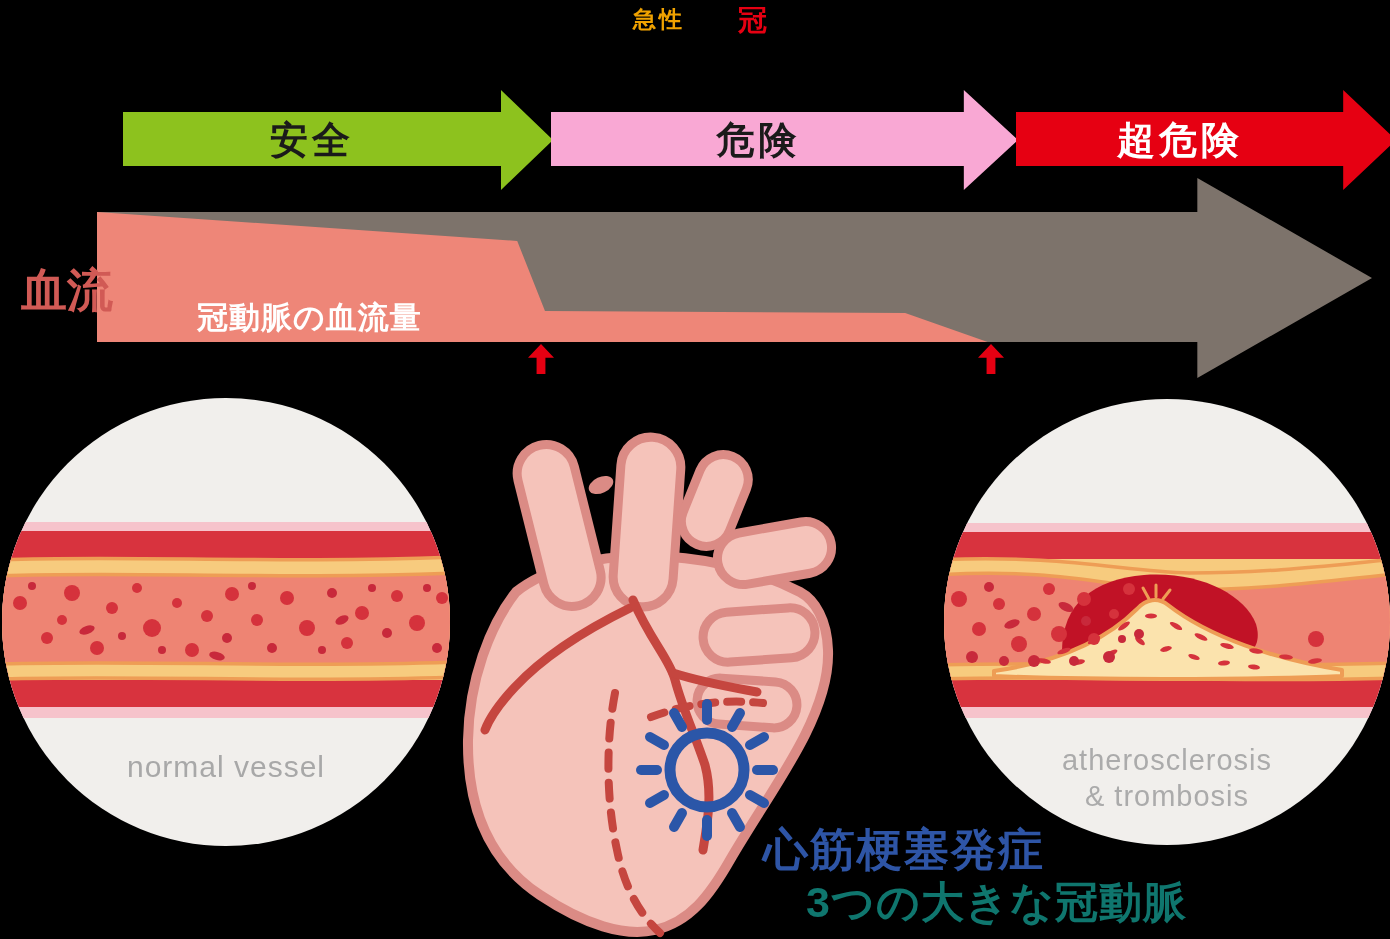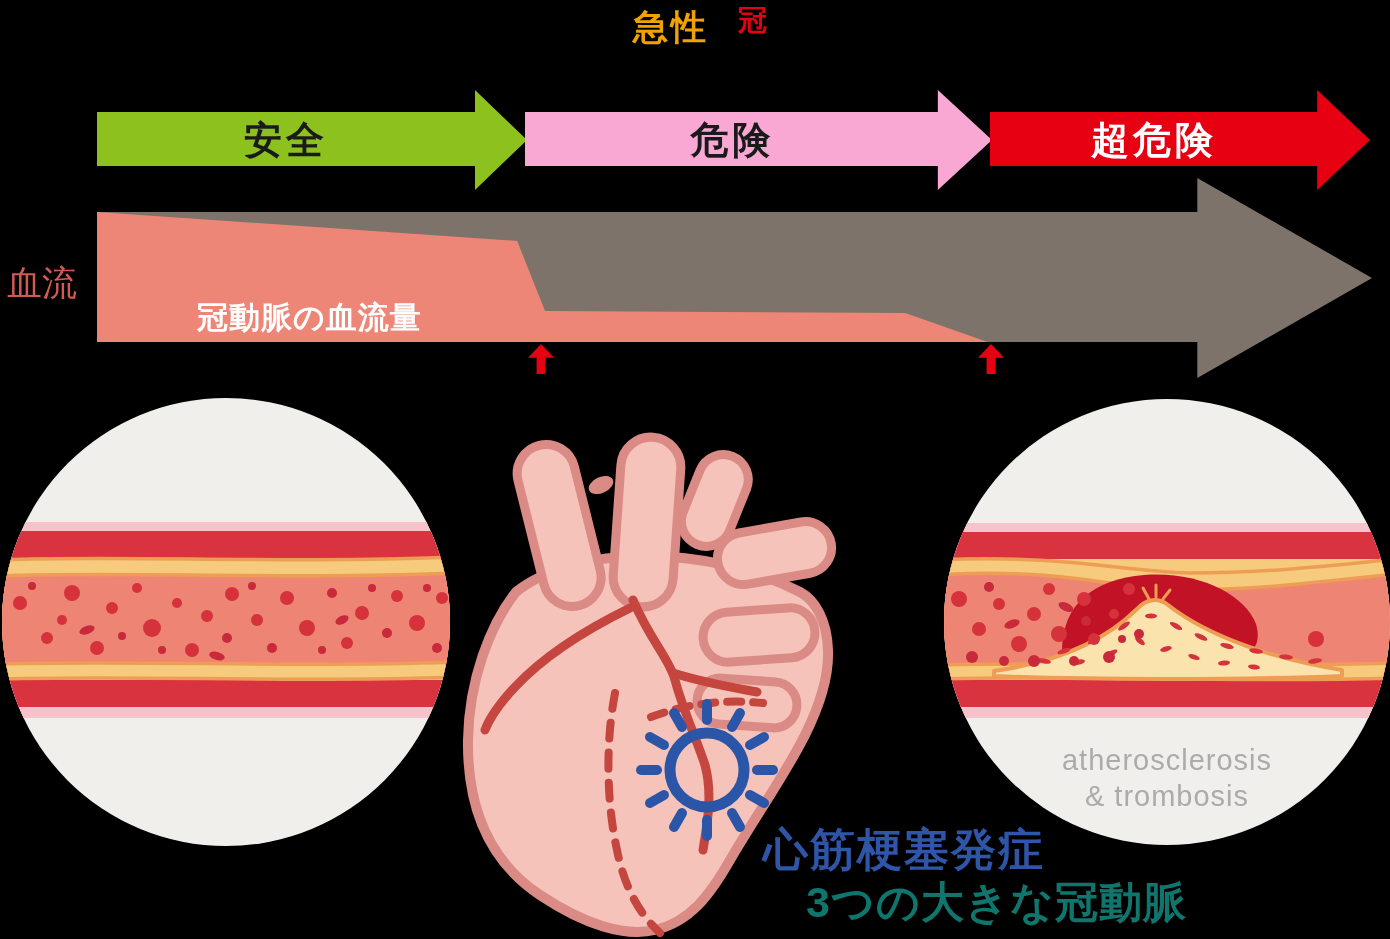--- a/index.html
+++ b/index.html
@@ -4,44 +4,44 @@
 <style>
   html,body{margin:0;padding:0;}
   body{
     width:1390px;height:939px;position:relative;overflow:hidden;
     background:#000;
     font-family:"Liberation Sans", sans-serif;
   }
   .abs{position:absolute;}
 
   
-  .top-part1{left:633px;top:4px;font-size:35px;font-weight:700;color:#F0A200;letter-spacing:3px;}
+  .top-part1{left:633px;top:4px;font-size:23px;font-weight:700;color:#F0A200;letter-spacing:3px;}
   .top-part2{left:738px;top:1px;font-size:29px;font-weight:700;color:#E60012;}
 
   
-  .risk-arrow{top:90px;height:100px;display:flex;align-items:center;justify-content:center;}
+  .risk-arrow{top:90px;height:100px;display:flex;align-items:center;justify-content:center;margin-left:26px;}
   .risk-arrow .lbl{font-size:38px;font-weight:700;letter-spacing:4px;}
   .arrow-green{left:97px;width:430px;background:#8DC21E;
     clip-path:polygon(0 22%,87.9% 22%,87.9% 0,100% 50%,87.9% 100%,87.9% 76%,0 76%);}
   .arrow-yellow{left:525px;width:467px;background:#f9a8d4;
     clip-path:polygon(0 22%,88.4% 22%,88.4% 0,100% 50%,88.4% 100%,88.4% 76%,0 76%);}
   .arrow-red{left:990px;width:380px;background:#E60012;
     clip-path:polygon(0 22%,86.1% 22%,86.1% 0,100% 50%,86.1% 100%,86.1% 76%,0 76%);}
   .arrow-green .lbl,.arrow-yellow .lbl{color:#1A1A1A;padding-right:52px;}
   .arrow-red .lbl{color:#fff;padding-right:52px;}
 
   
   .time-arrow{left:97px;top:178px;width:1275px;height:200px;background:#7D736B;
     clip-path:polygon(0 17%,86.3% 17%,86.3% 0,100% 50%,86.3% 100%,86.3% 82%,0 82%);}
 
   
   .flow-band{left:97px;top:212px;width:896px;height:130px;background:#EE8678;
     clip-path:polygon(0 0,46.9% 22.3%,50% 76.2%,90.2% 77.7%,99.4% 100%,0 100%);}
   .flow-band .lbl{position:absolute;left:100px;top:50px;font-size:31px;font-weight:700;color:#fff;letter-spacing:1px;margin-top:35px;}
-  .flow-axis{left:7px;top:260px;font-size:35px;font-weight:400;color:#D15A55;}
+  .flow-axis{left:21px;top:260px;font-size:46px;font-weight:700;color:#D15A55;}
 
   .drop-marker{top:344px;width:26px;height:30px;background:#E60012;
     clip-path:polygon(50% 0,100% 46%,67% 46%,67% 100%,33% 100%,33% 46%,0 46%);}
   .drop-1{left:528px;}
   .drop-2{left:978px;}
 
   
   .circle{border-radius:50%;overflow:hidden;background:#F1EFEC;}
   .circle-left{left:2px;top:398px;width:448px;height:448px;}
   .circle-right{left:944px;top:399px;width:446px;height:446px;}
@@ -129,20 +129,21 @@
         <circle cx="330" cy="195" r="5"></circle>
         <circle cx="370" cy="190" r="4"></circle>
       <circle cx="385" cy="235" r="5"></circle>
         <circle cx="425" cy="190" r="4"></circle>
         <circle cx="435" cy="250" r="5"></circle>
       <ellipse cx="85" cy="232" rx="8" ry="4" transform="rotate(-20 85 232)"></ellipse>
       <ellipse cx="215" cy="258" rx="8" ry="4" transform="rotate(15 215 258)"></ellipse>
       <ellipse cx="340" cy="222" rx="7" ry="4" transform="rotate(-25 340 222)"></ellipse>
     </g>
   </svg>
+  <div class="caption cap-left">normal vessel</div>
 </div>
 
 <div class="abs circle circle-right">
   <svg width="446" height="446" viewBox="0 0 446 446">
     <rect x="-10" y="124" width="466" height="195" fill="#F6C3CB"></rect>
     <rect x="-10" y="133" width="466" height="175" fill="#D8333E"></rect>
     <rect x="-10" y="160" width="466" height="121" fill="#F7CB7E"></rect>
     <path d="M-10,176 C120,168 170,190 240,191 C330,191 400,179 456,175 L456,265 L-10,265 Z" fill="#EE8473"></path>
     <g stroke="#EE9D55" stroke-width="3.5" fill="none">
       <path d="M-10,161 C120,155 180,173 245,174 C335,174 405,164 456,160"></path>

